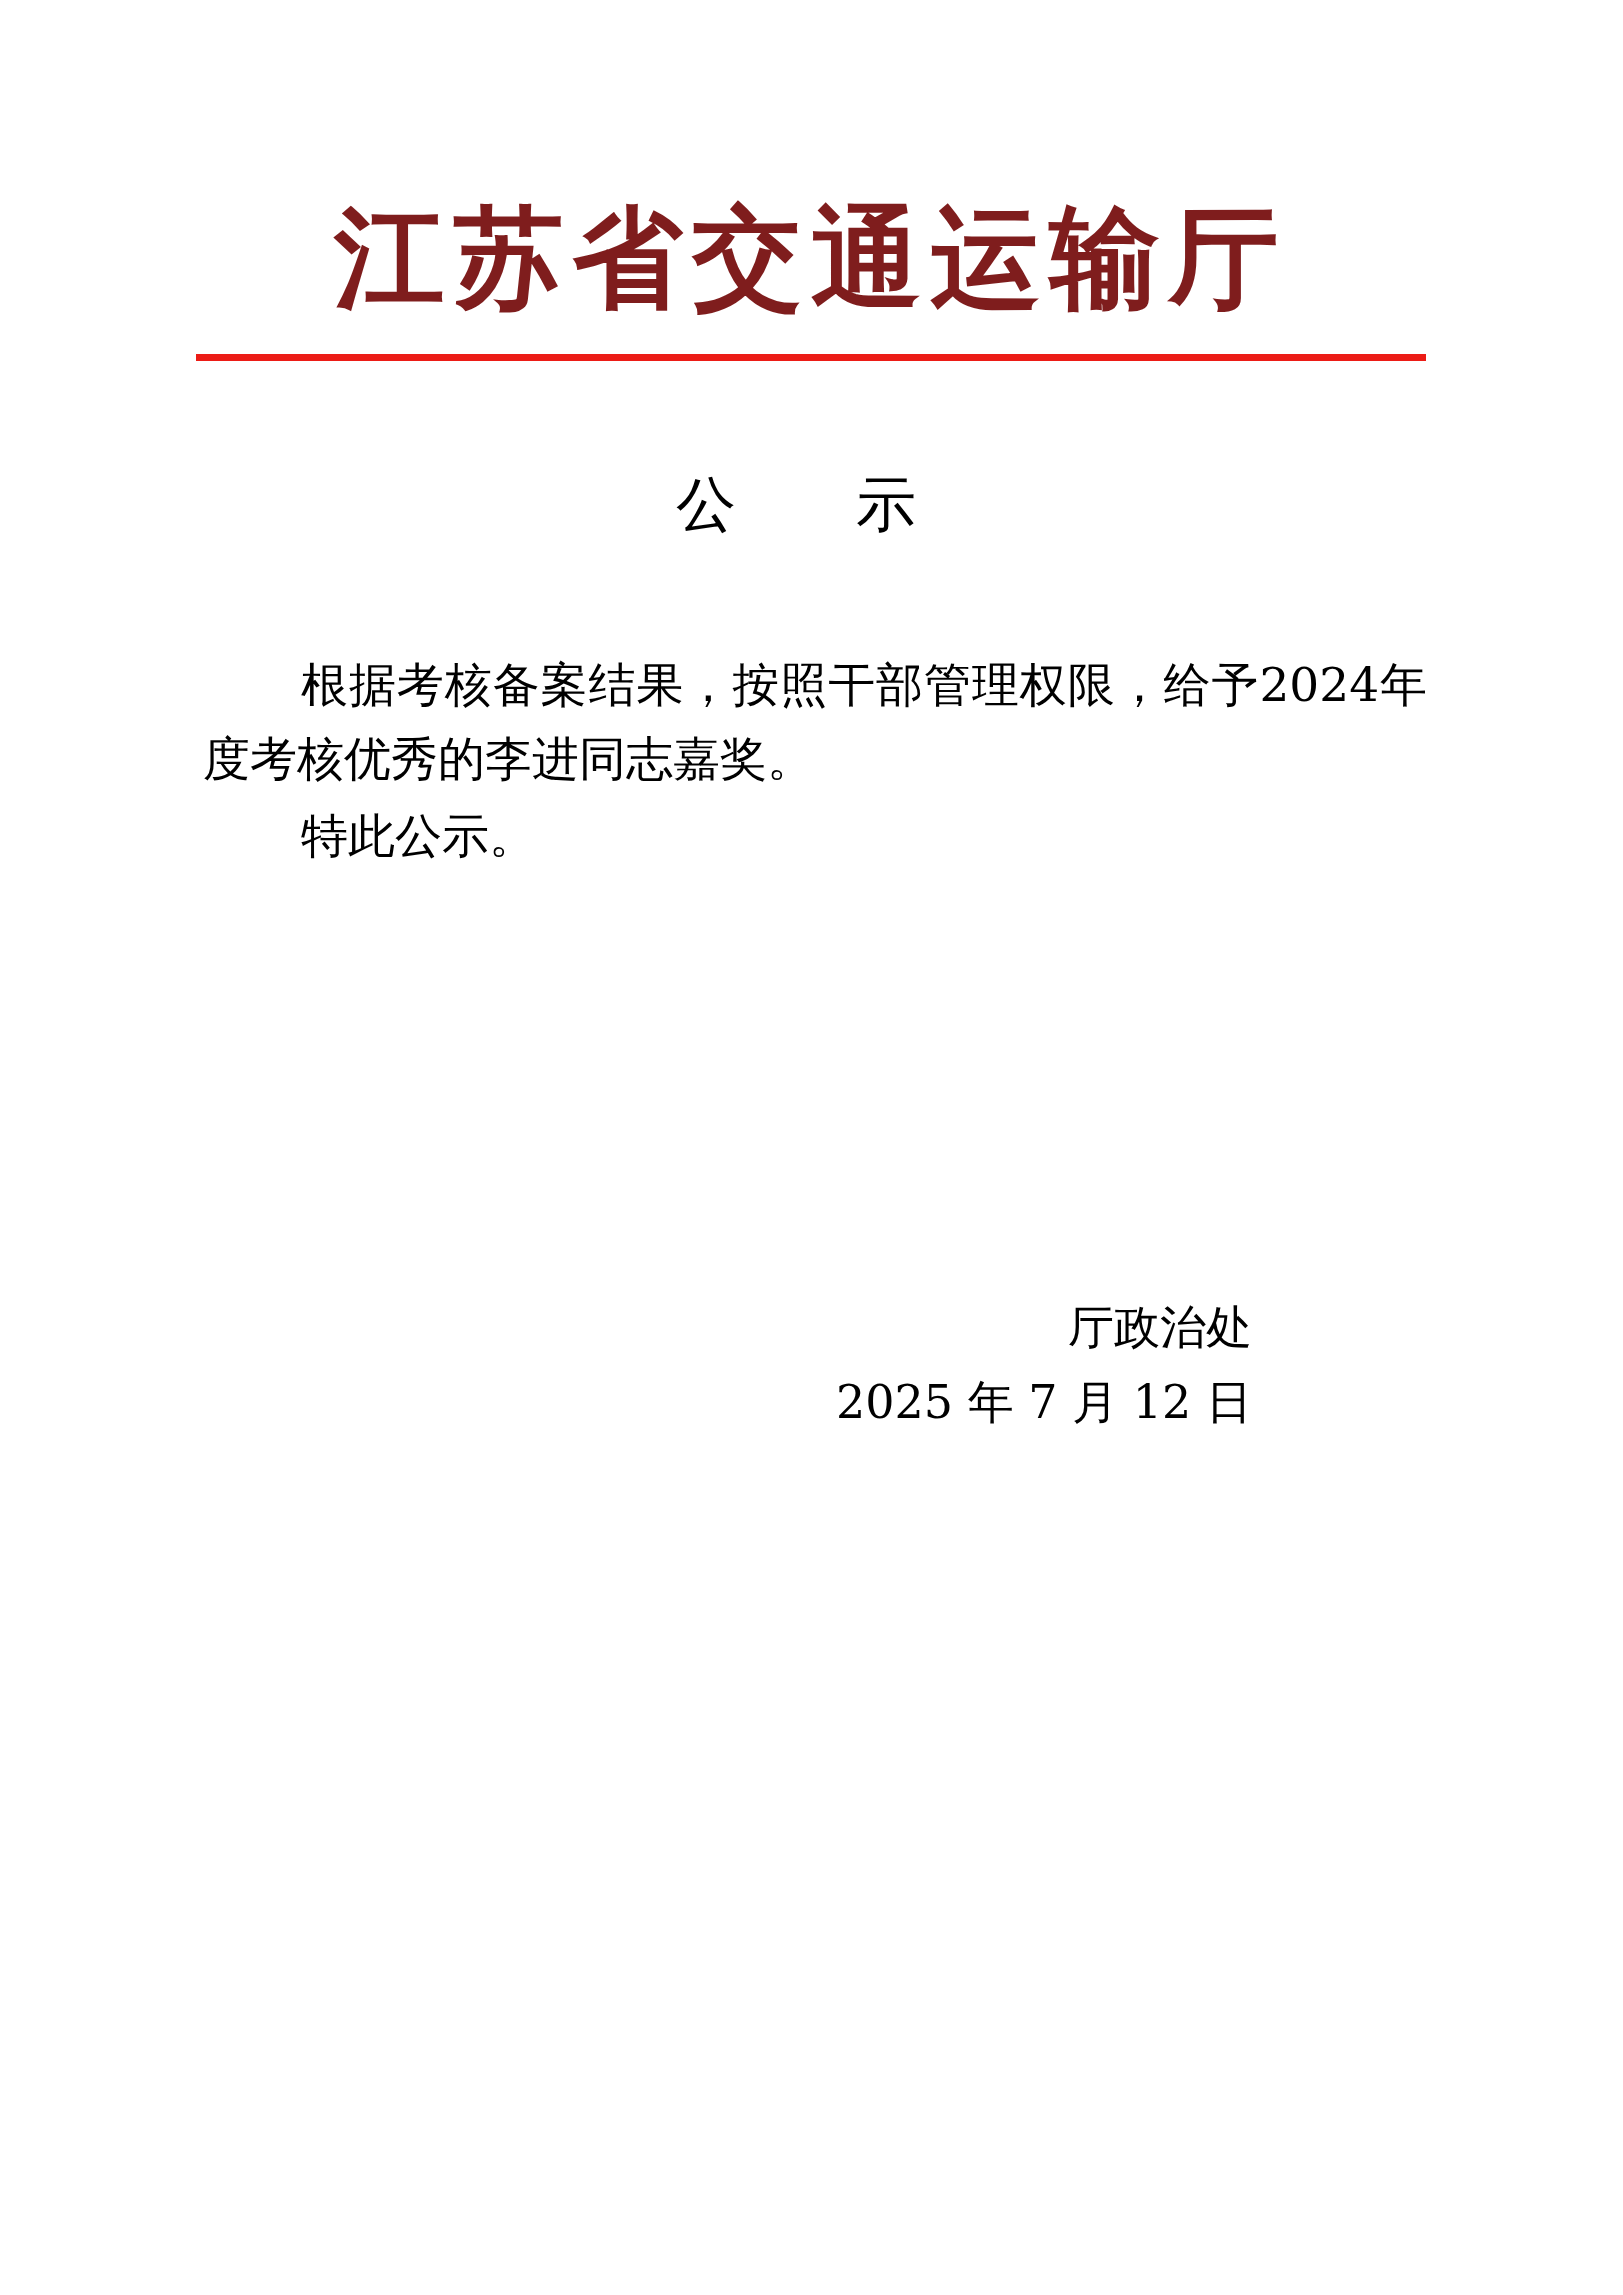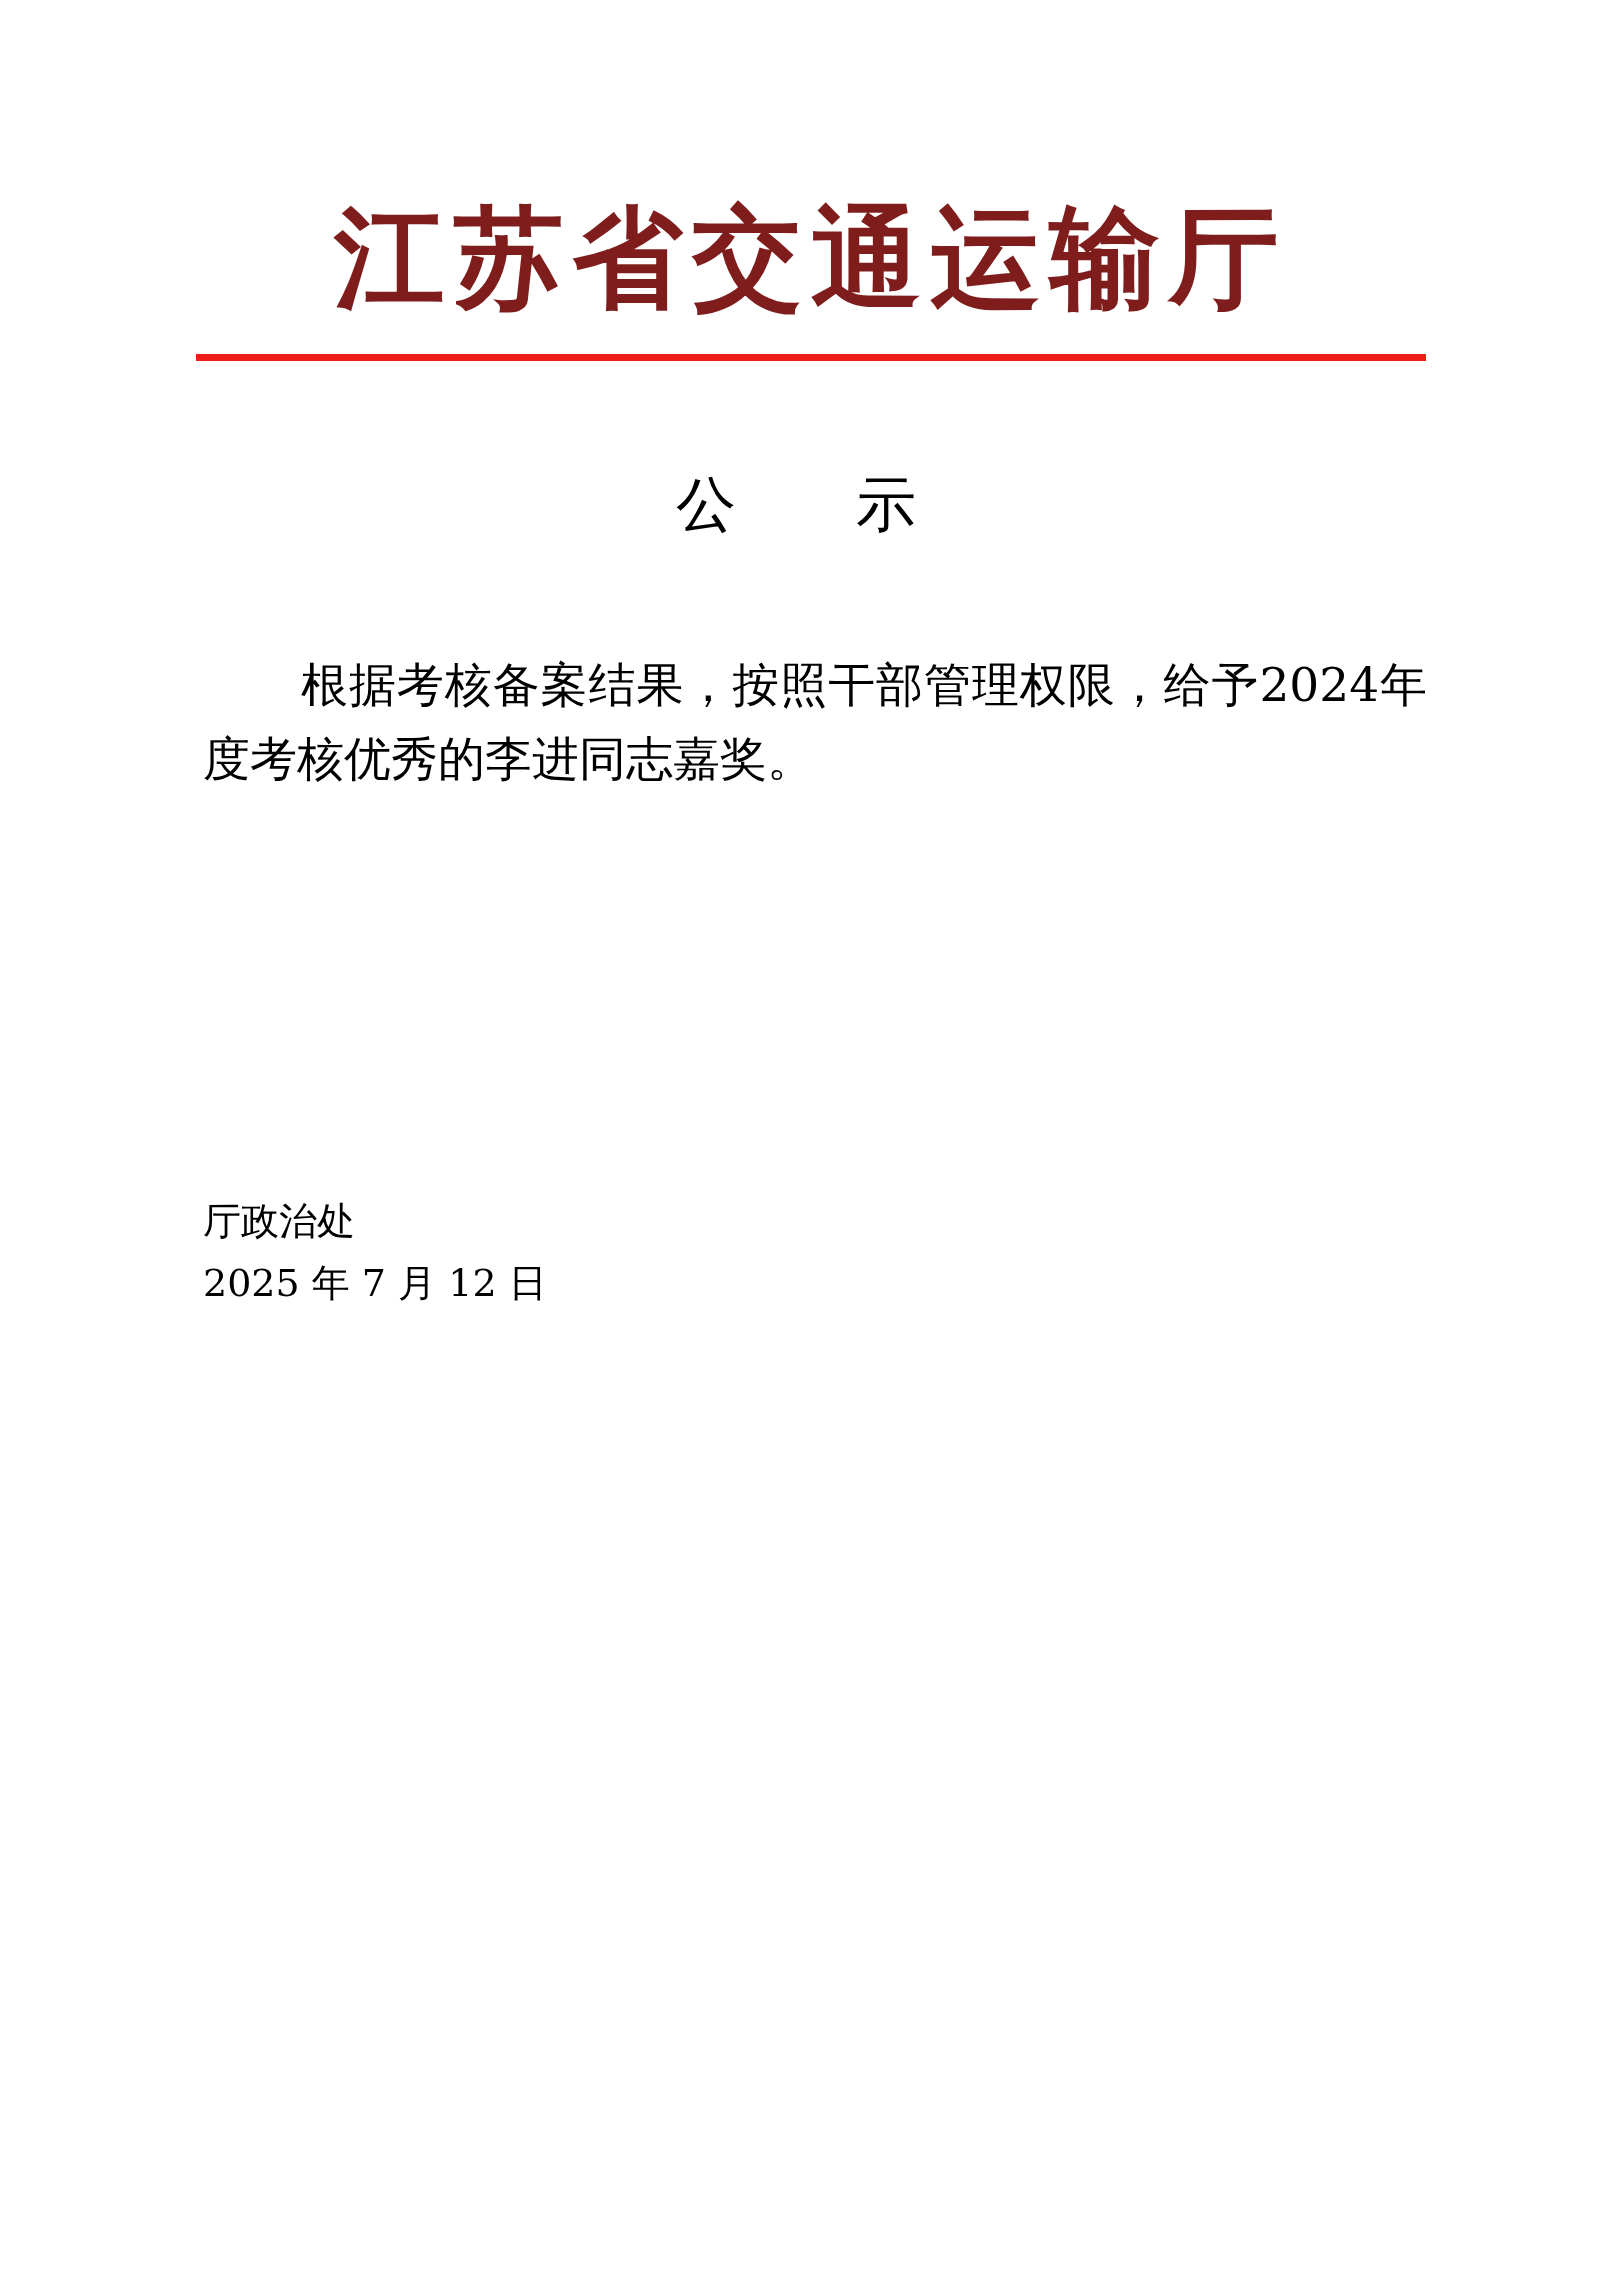--- a/index.html
+++ b/index.html
@@ -75,24 +75,25 @@
   }
   .body-block p {
     margin: 0 0 2.6px 0;
     text-indent: 98px;
   }
 
   
   .signature {
     position: absolute;
     left: 203px;
-    top: 1191px;
+    top: 1290px;
     width: 1224px;
-    font-size: 38px;
+    font-size: 46px;
     line-height: 1.62;
+    text-align: right;
     padding-right: 175px;
     box-sizing: border-box;
   }
   .signature div {
     white-space: nowrap;
   }
 </style>
 </head>
 <body>
 
@@ -100,20 +101,21 @@
 
   <div class="letterhead">
     <div class="letterhead-title">江苏省交通运输厅</div>
     <div class="letterhead-rule"></div>
   </div>
 
   <div class="doc-type">公　示</div>
 
   <div class="body-block">
     <p>根据考核备案结果，按照干部管理权限，给予2024年度考核优秀的李进同志嘉奖。</p>
+    <p>特此公示。</p>
   </div>
 
   <div class="signature">
     <div>厅政治处</div>
     <div>2025 年 7 月 12 日</div>
   </div>
 
 </div>
 
 

